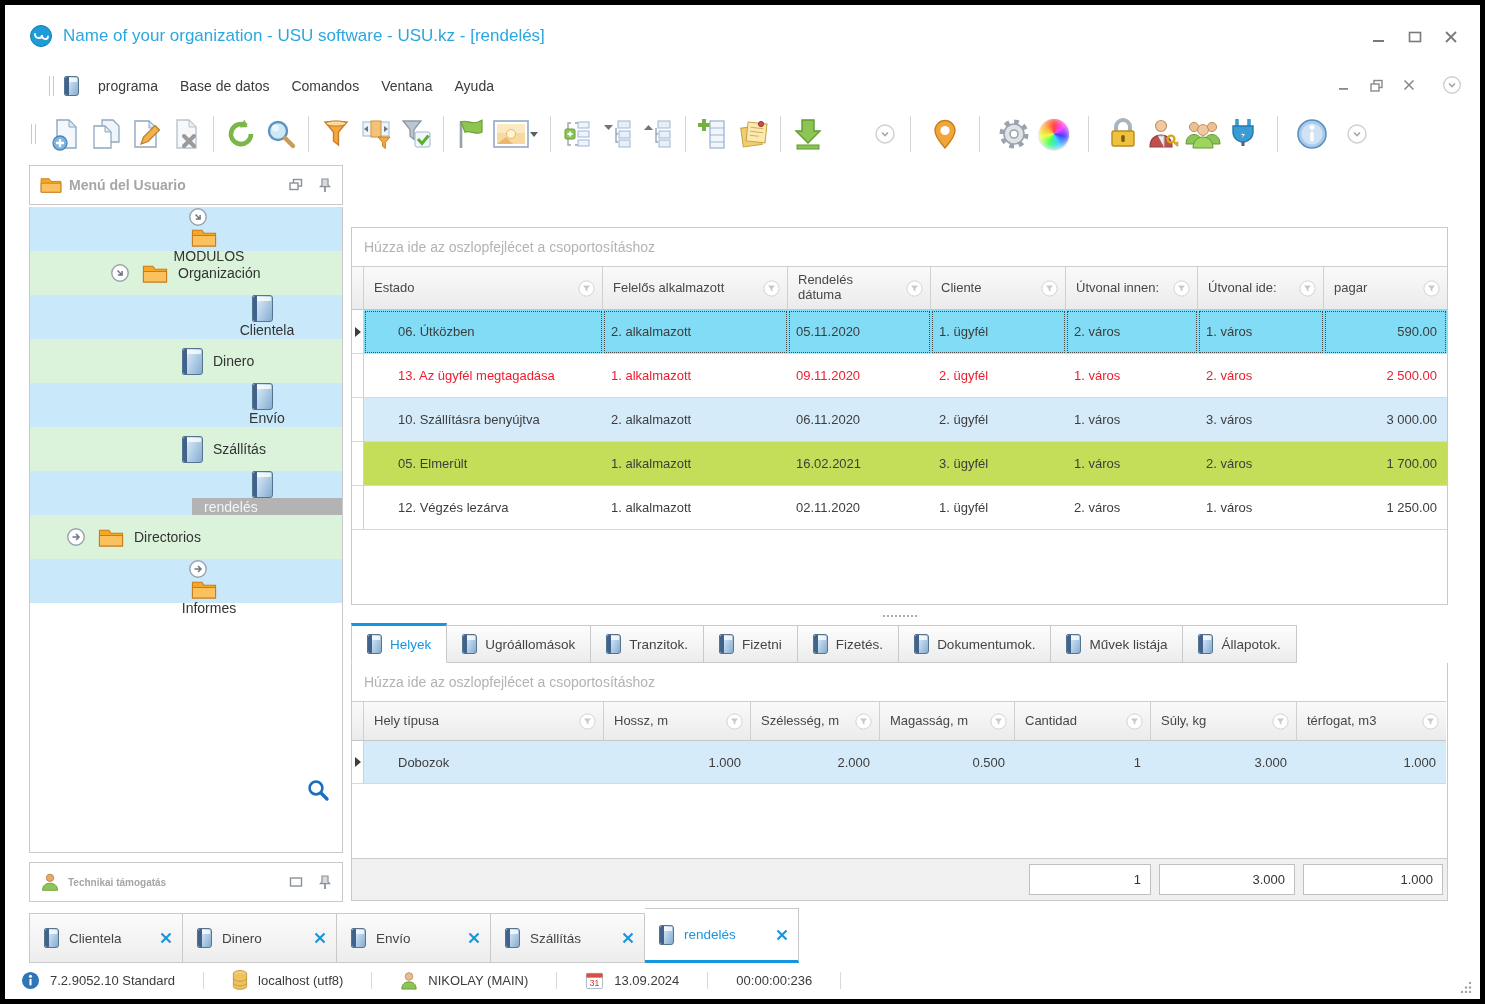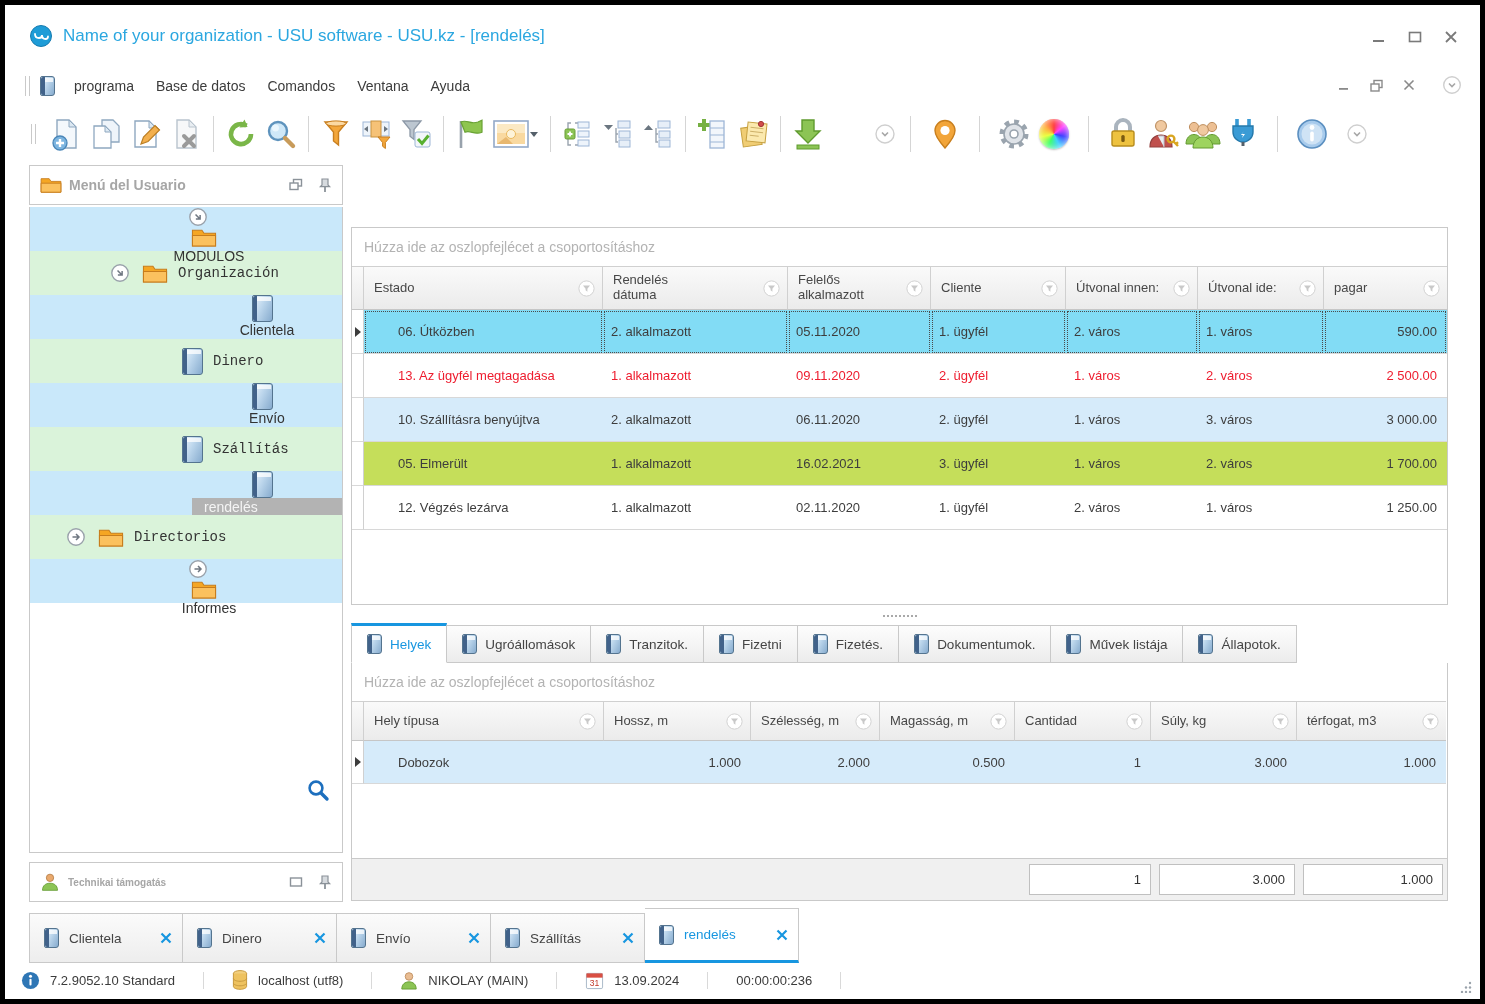--- a/index.html
+++ b/index.html
@@ -8,21 +8,21 @@
   .window { position:relative; width:1485px; height:1004px; background:#fff; border:5px solid #000000; overflow:hidden; }
   svg { display:block; }
 
   
   .titlebar { position:absolute; top:0; left:0; right:0; height:62px; display:flex; align-items:center; padding-left:24px; }
   .titlebar .title { color:#2ba7e0; font-size:17px; margin-left:10px; }
   .win-controls { position:absolute; right:18px; top:22px; display:flex; gap:14px; }
   .win-btn { width:22px; height:20px; display:flex; align-items:center; justify-content:center; cursor:pointer; }
 
   
-  .menubar { position:absolute; top:62px; left:0; right:0; height:38px; display:flex; align-items:center; padding-left:20px; }
+  .menubar { position:absolute; top:62px; left:0; right:0; height:38px; display:flex; align-items:center; padding-left:44px; }
   .grip { width:5px; height:20px; border-left:1px solid #c9c9c9; border-right:1px solid #c9c9c9; margin-right:10px; flex:none; }
   .menu-item { padding:4px 11px; color:#3c3c3c; font-size:14px; cursor:default; }
   .mdi-controls { position:absolute; right:18px; top:8px; display:flex; gap:18px; align-items:center; }
 
   
   .toolbar { position:absolute; top:100px; left:0; right:0; height:58px; display:flex; align-items:center; padding-left:26px; }
   .tb-sep { width:1px; height:36px; background:#d5d5d5; margin:0 7px; flex:none; }
   .ico { width:40px; height:40px; display:flex; align-items:center; justify-content:center; border-radius:3px; cursor:pointer; flex:none; }
   .color-wheel { width:30px; height:30px; border-radius:50%; background:conic-gradient(#ff4040,#ff40ff,#4040ff,#40d0ff,#40ff70,#eaff40,#ffb040,#ff4040); box-shadow:inset 0 0 6px rgba(255,255,255,.8), 0 1px 2px rgba(0,0,0,.25); }
   .tb-spacer { width:46px; }
@@ -34,21 +34,21 @@
   .rb-btn { display:flex; align-items:center; cursor:pointer; padding:4px 4px; border-radius:3px; }
 
   
   .sidebar { position:absolute; left:24px; top:160px; width:314px; height:737px; }
   .sb-header { height:40px; border:1px solid #c9c9c9; background:#fff; display:flex; align-items:center; padding:0 10px; }
   .sb-header .sb-title { color:#a6a6a6; font-weight:bold; font-size:14px; margin-left:7px; flex:1; }
   .sb-icons { display:flex; gap:14px; }
   .sb-tree { position:absolute; top:42px; left:0; right:0; height:646px; border:1px solid #c9c9c9; border-top:none; background:#fff; overflow:hidden; }
   .tree-row { height:44px; display:flex; align-items:center; cursor:pointer; }
   .bg-blue  { background:#c9e8fa;flex-direction:column; }
-  .bg-green { background:#daf3da;font-family:Liberation Mono, monospace; }
+  .bg-green { background:#daf3da; }
   .tree-label { margin-left:10px; font-size:14px; color:#333; }
   .lvl0 { padding-left:36px; } .lvl1 { padding-left:80px; } .lvl2 { padding-left:152px; }
   .expander { width:20px; height:20px; margin-right:12px; flex:none; }
   .expander.open svg { transform:rotate(45deg); }
   .sel-wrap { flex:1; align-self:stretch; display:flex; align-items:center; background:#b3b3b3; margin-left:10px; }
   .sel-wrap .tree-label { color:#f4f4f4; margin-left:12px; }
   .sb-search { position:absolute; right:12px; bottom:50px; cursor:pointer; }
   .sb-support { position:absolute; bottom:0; left:0; right:0; height:40px; border:1px solid #c9c9c9; background:#fff; display:flex; align-items:center; padding:0 10px; }
   .sb-support .sb-title { color:#a6a6a6; font-weight:bold; font-size:10px; margin-left:8px; flex:1; }
 
@@ -585,30 +585,30 @@
         <div class="hcell">
             <span class="ht">Estado</span>
             <span>
               <svg width="17" height="17">
                 <circle cx="8.5" cy="8.5" r="7.6" fill="#fff" stroke="#d2d2d2"></circle>
                 <path d="M5 5.5h7l-2.6 3.2v3l-1.8-1.5V8.7z" fill="#c9c9c9"></path>
               </svg>
             </span>
           </div>
         <div class="hcell">
+            <span class="ht">Felelős alkalmazott</span>
+            <span>
+              <svg width="17" height="17">
+                <circle cx="8.5" cy="8.5" r="7.6" fill="#fff" stroke="#d2d2d2"></circle>
+                <path d="M5 5.5h7l-2.6 3.2v3l-1.8-1.5V8.7z" fill="#c9c9c9"></path>
+              </svg>
+            </span>
+          </div>
+        <div class="hcell">
             <span class="ht" style="max-width:68px;">Rendelés dátuma</span>
-            <span>
-              <svg width="17" height="17">
-                <circle cx="8.5" cy="8.5" r="7.6" fill="#fff" stroke="#d2d2d2"></circle>
-                <path d="M5 5.5h7l-2.6 3.2v3l-1.8-1.5V8.7z" fill="#c9c9c9"></path>
-              </svg>
-            </span>
-          </div>
-        <div class="hcell">
-            <span class="ht">Felelős alkalmazott</span>
             <span>
               <svg width="17" height="17">
                 <circle cx="8.5" cy="8.5" r="7.6" fill="#fff" stroke="#d2d2d2"></circle>
                 <path d="M5 5.5h7l-2.6 3.2v3l-1.8-1.5V8.7z" fill="#c9c9c9"></path>
               </svg>
             </span>
           </div>
         <div class="hcell">
             <span class="ht">Cliente</span>
             <span>

